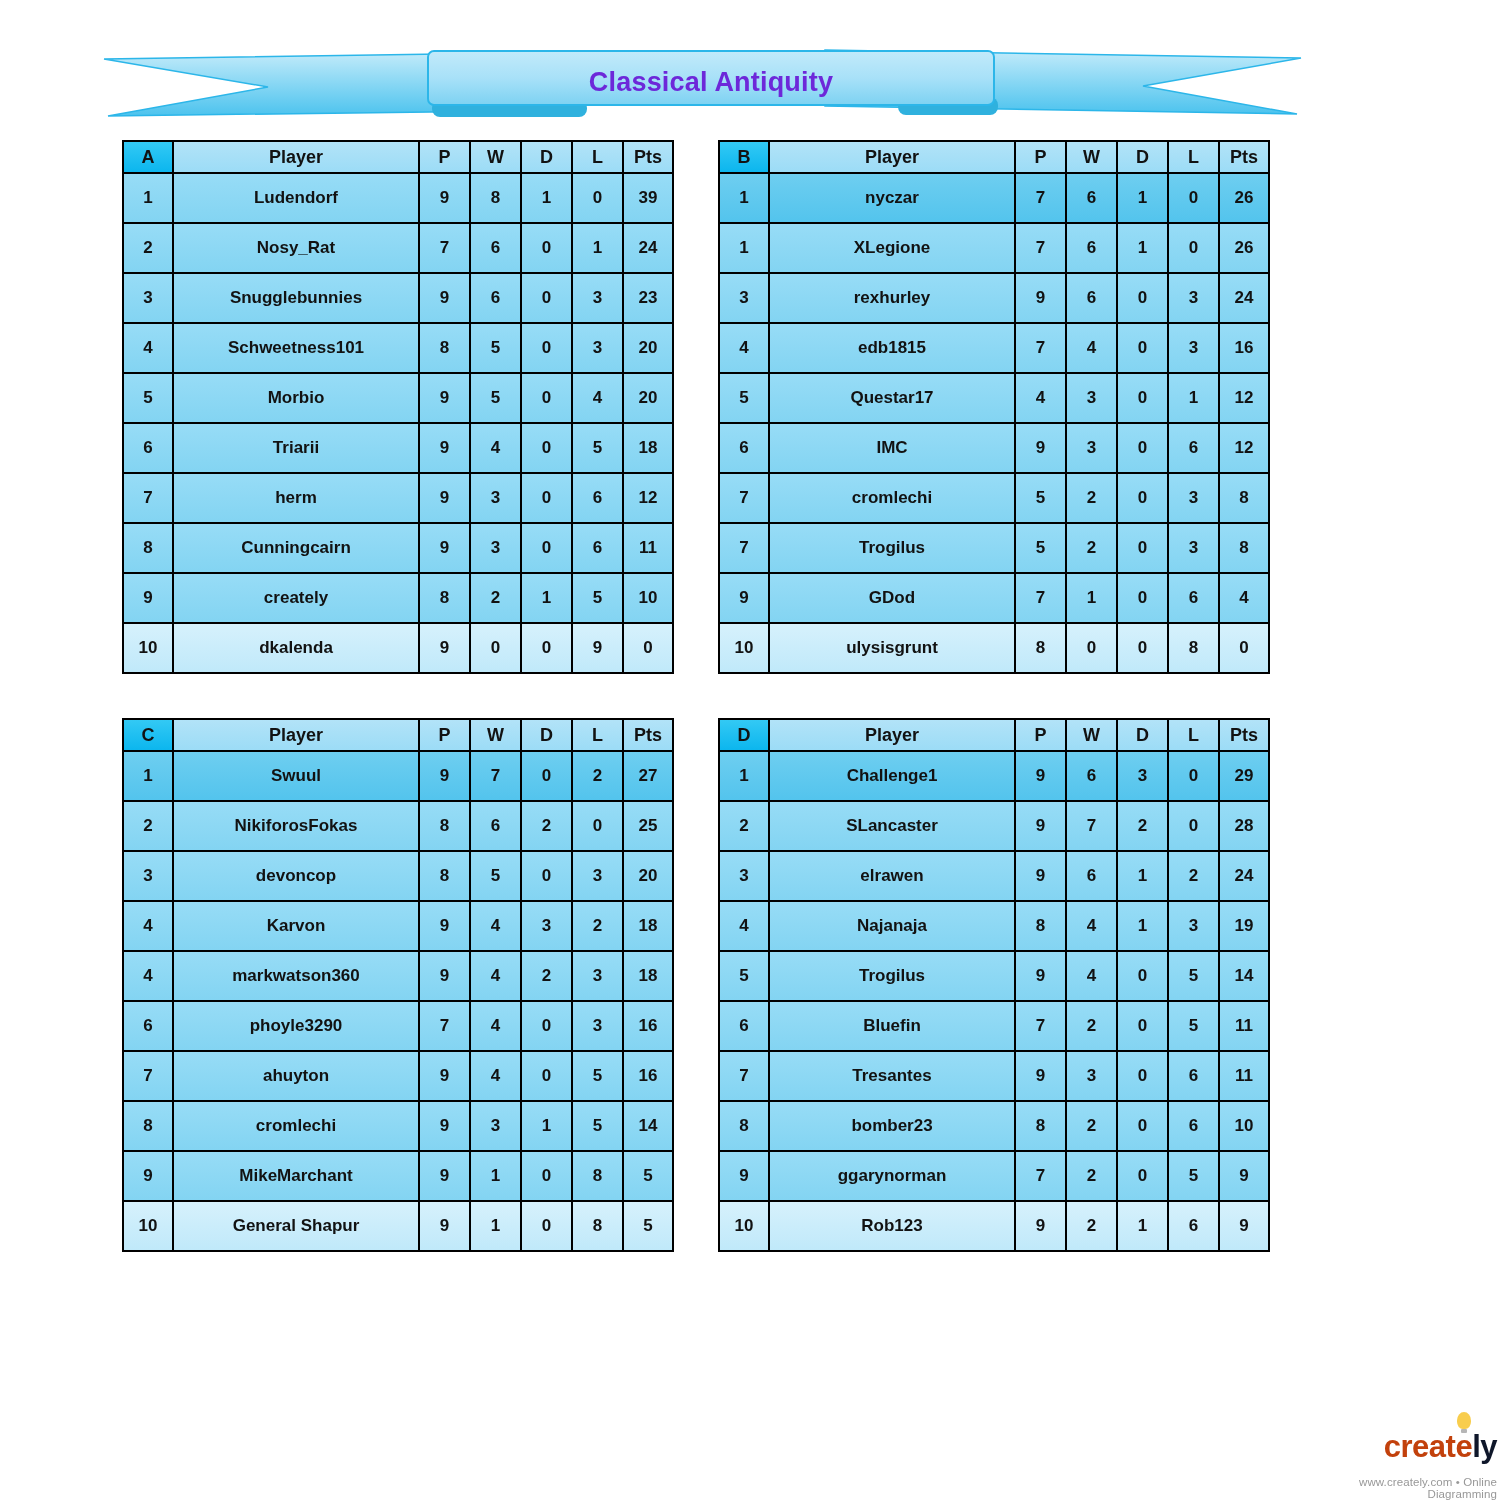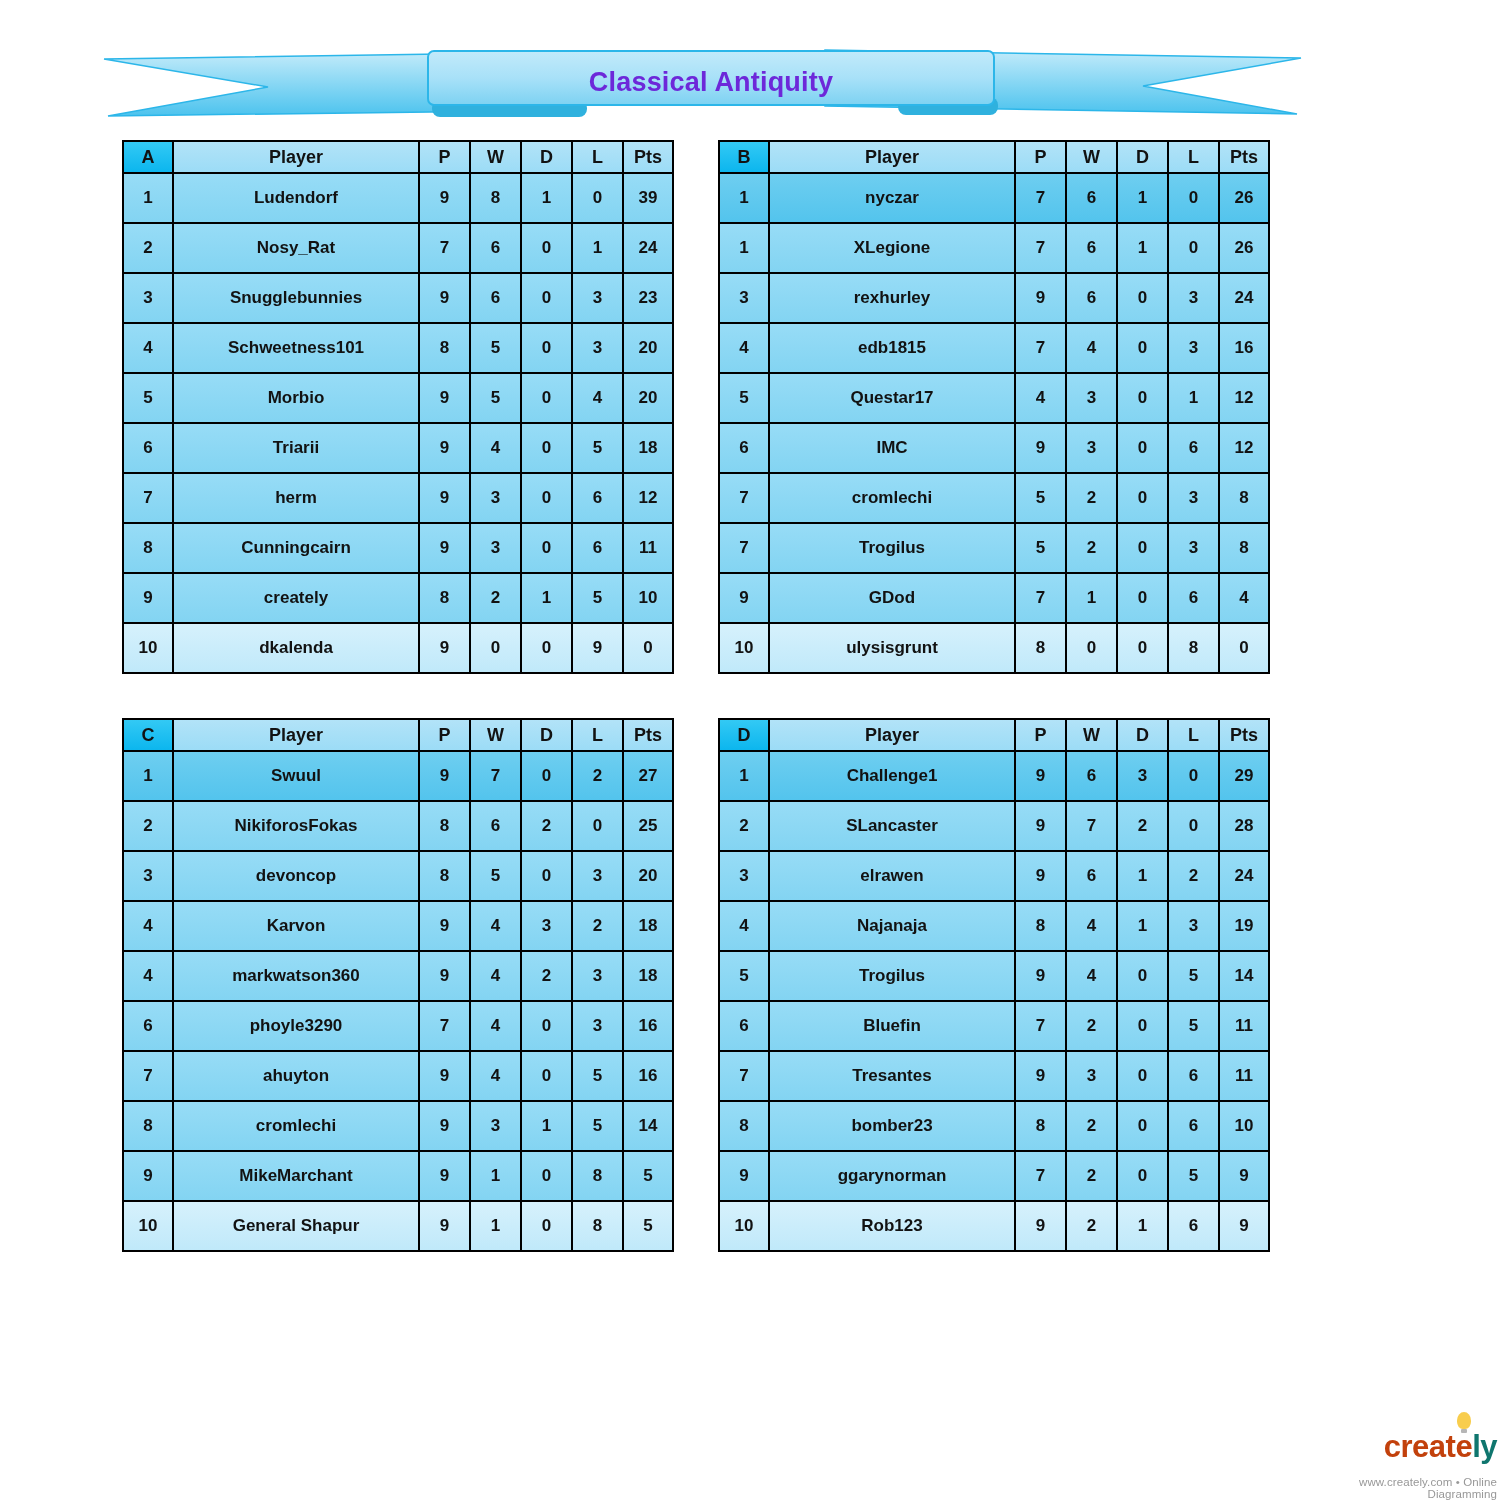--- a/index.html
+++ b/index.html
@@ -64,21 +64,21 @@
   
   .creately { position:absolute; left:1312px; top:1412px; width:185px; text-align:right; }
   .creately .logo {
     position:relative;
     display:inline-block;
     font-size:31px; font-weight:bold; letter-spacing:-0.5px;
     line-height:1.1;
     padding-top:18px;
   }
   .creately .logo .blue { color:#c2410c; }
-  .creately .logo .orange { color:#0f766e; }
+  .creately .logo .orange { color:#0f172a; }
   .creately .bulb {
     position:absolute; top:0px; right:26px;
     width:14px; height:17px;
     background:#f8cd4d;
     border-radius:50% 50% 42% 42%;
   }
   .creately .bulb::after {
     content:""; position:absolute; left:4px; bottom:-4px;
     width:6px; height:4px; background:#b6b6b6; border-radius:1px;
   }

